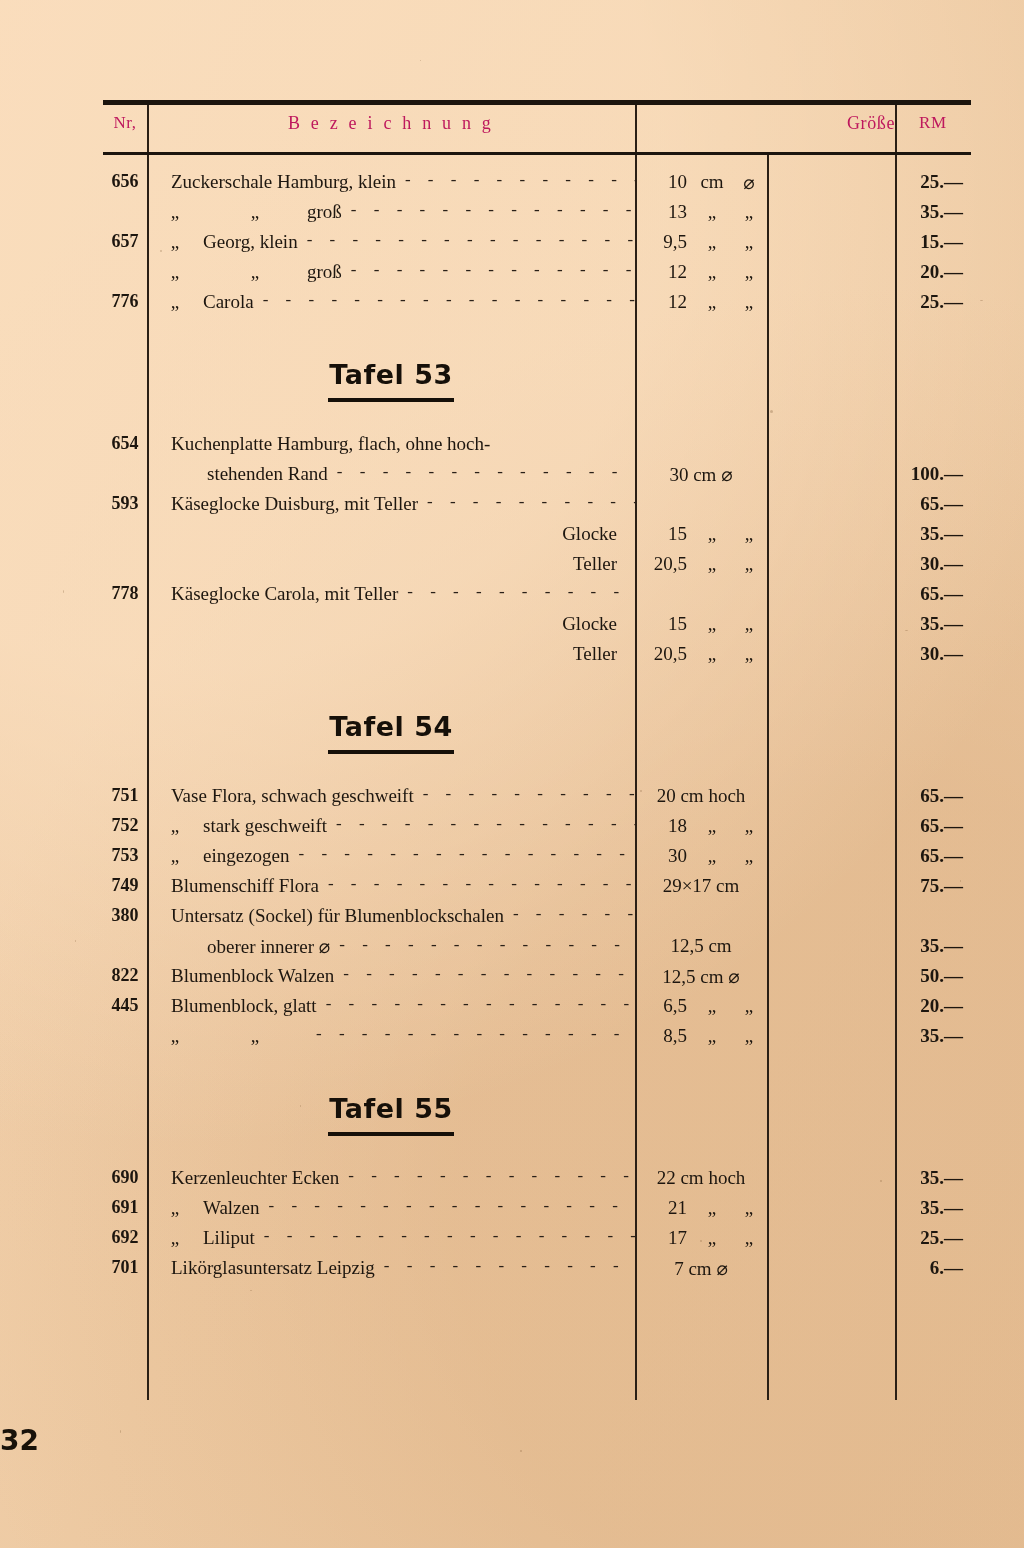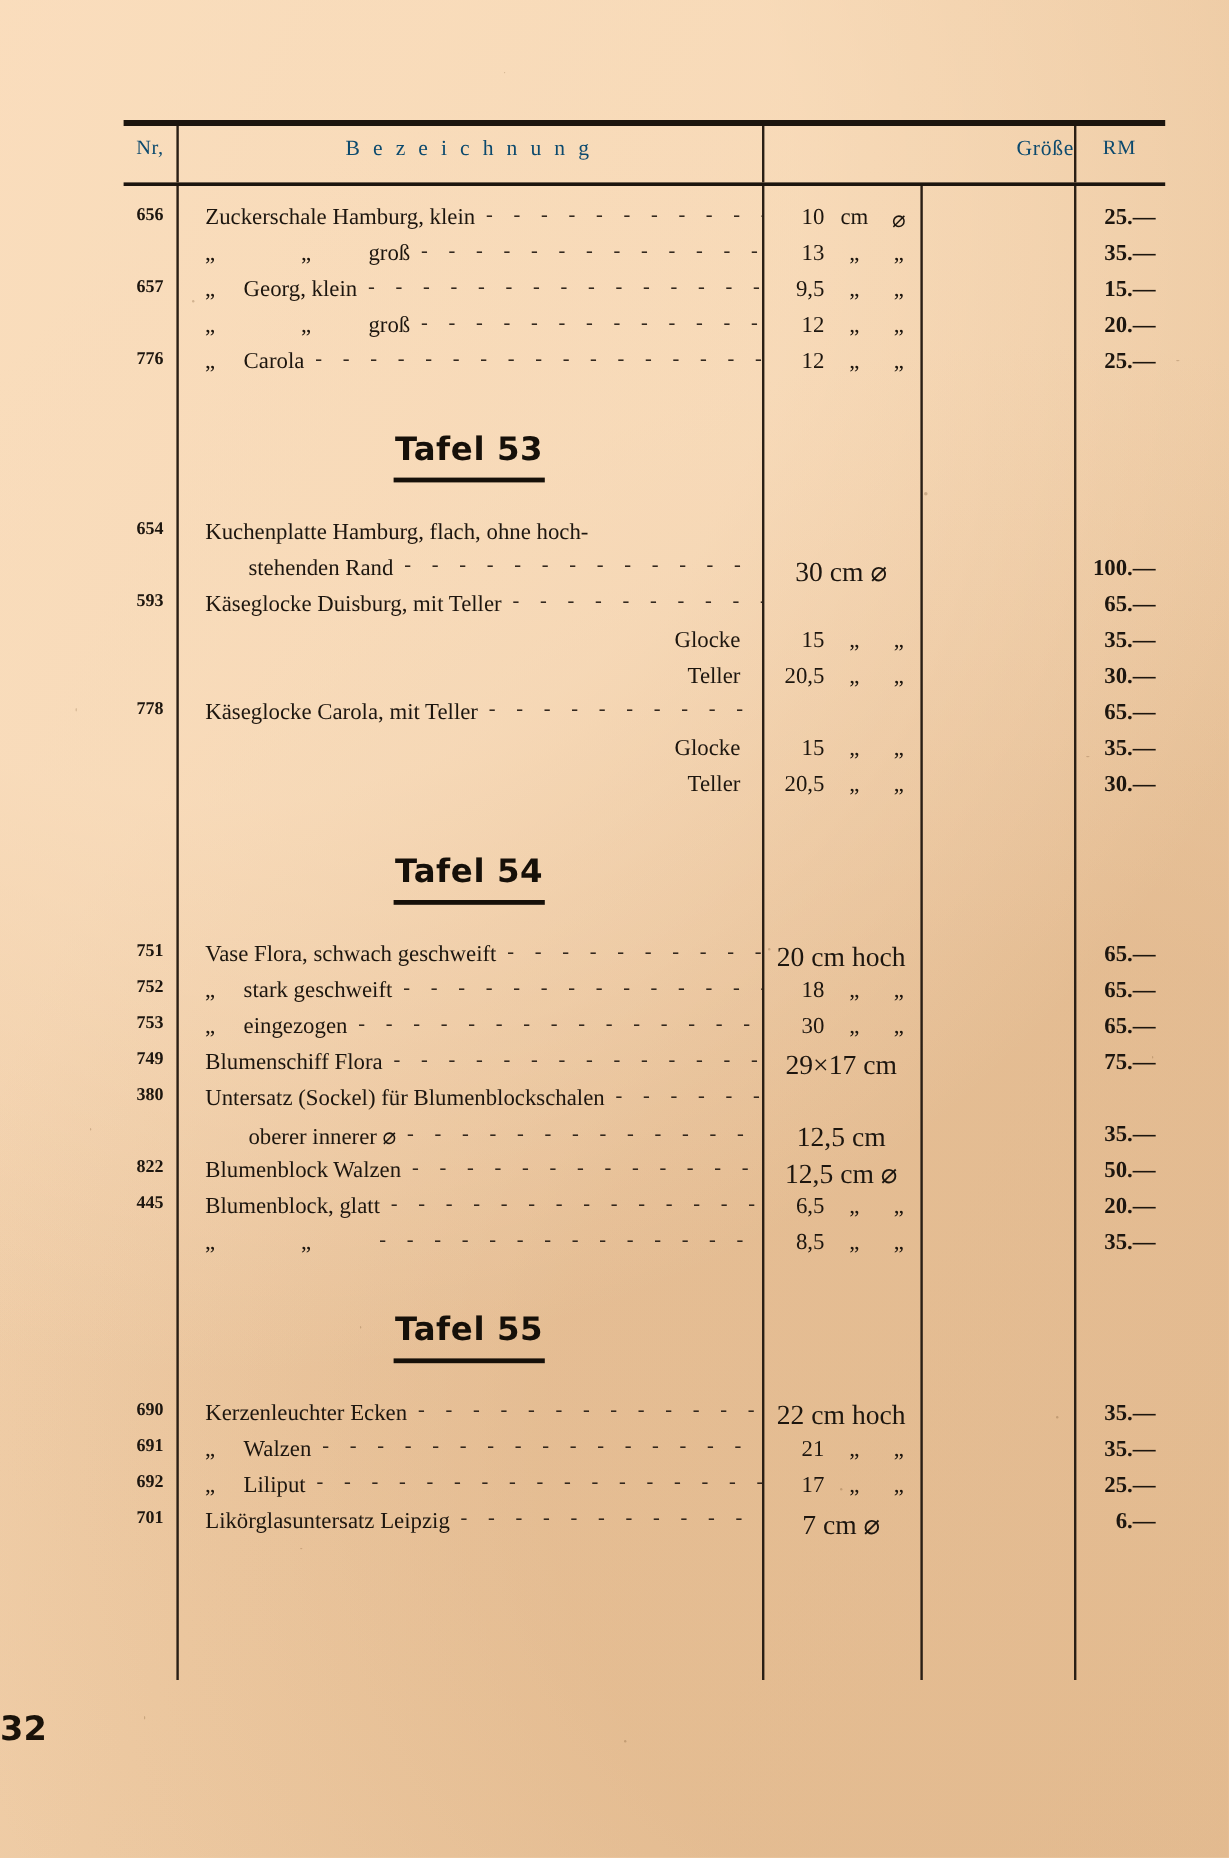--- a/index.html
+++ b/index.html
@@ -34,31 +34,31 @@
   .vrule{position:absolute;width:2px;background:#2a1f15;}
   .v1{left:44px;top:5px;height:47px;}
   .v1b{left:44px;top:55px;height:1245px;}
   .v2{left:532px;top:5px;height:47px;}
   .v2b{left:532px;top:55px;height:1245px;}
   .v3{left:664px;top:55px;height:1245px;}
   .v4{left:792px;top:5px;height:47px;}
   .v4b{left:792px;top:55px;height:1245px;}
 
   
-  .hdr{position:absolute;top:13px;font-size:17px;color:#0c4a6e;}
+  .hdr{position:absolute;top:13px;font-size:17px;color:#be185d;}
   .hdr-nr{left:0;width:44px;text-align:center;letter-spacing:.5px;}
   .hdr-bez{left:44px;width:488px;text-align:center;letter-spacing:3.2px;font-size:18px;}
   .hdr-gr{left:532px;width:260px;text-align:right;font-size:18px;letter-spacing:.6px;}
   .hdr-rm{left:792px;width:76px;text-align:center;font-size:17px;letter-spacing:.8px;}
 
   
   .body{position:absolute;left:0;top:55px;width:868px;}
   .row{position:relative;height:30px;}
 
-  .c-nr{position:absolute;left:0;width:44px;text-align:center;font-size:15px;font-weight:bold;color:#1d160f;top:2px;}
+  .c-nr{position:absolute;left:0;width:44px;text-align:center;font-size:18px;font-weight:bold;color:#1d160f;top:2px;}
   .c-desc{position:absolute;left:44px;width:488px;top:2px;height:28px;}
   .c-size{position:absolute;left:532px;width:132px;top:2px;height:28px;}
   .c-rm{position:absolute;left:792px;width:76px;top:2px;text-align:right;padding-right:8px;
         box-sizing:border-box;font-size:19px;font-weight:bold;color:#1d160f;}
 
   
   .d-line{position:absolute;left:0;right:0;top:0;display:flex;align-items:baseline;font-size:19px;color:#1d160f;}
   .d-pad{padding-left:24px;}
   .d-pad2{padding-left:60px;}
   .dit{display:inline-block;text-align:center;font-size:19px;}
@@ -66,21 +66,21 @@
   .dit-b{width:104px;}
   .txt{white-space:nowrap;}
   .leader{flex:1;overflow:hidden;white-space:nowrap;margin-left:9px;
           letter-spacing:6.5px;font-size:17px;color:#2a2018;line-height:1;position:relative;top:-3px;}
   .rightlbl{position:absolute;right:18px;top:0;font-size:19px;color:#1d160f;white-space:nowrap;}
 
   
   .s-num{position:absolute;left:0;width:52px;text-align:right;font-size:19px;color:#1d160f;}
   .s-u1{position:absolute;left:60px;width:34px;text-align:center;font-size:19px;color:#1d160f;}
   .s-u2{position:absolute;left:96px;width:36px;text-align:center;font-size:19px;color:#1d160f;}
-  .s-wide{position:absolute;left:0;width:132px;text-align:center;font-size:23px;color:#1d160f;}
+  .s-wide{position:absolute;left:0;width:132px;text-align:center;font-size:19px;color:#1d160f;}
 
   
   .tafel{position:relative;height:86px;}
   .tafel-inner{position:absolute;left:44px;width:488px;top:14px;text-align:center;}
   .tafel-txt{display:inline-block;font-family:"DejaVu Sans", sans-serif;font-weight:bold;
              font-size:27px;letter-spacing:.5px;color:#161009;padding:0 4px 6px 4px;}
   .tafel-ul{display:block;width:126px;height:4px;background:#161009;margin:2px auto 0;}
 
   .spacer{height:26px;}
   .spacer-sm{height:14px;}

